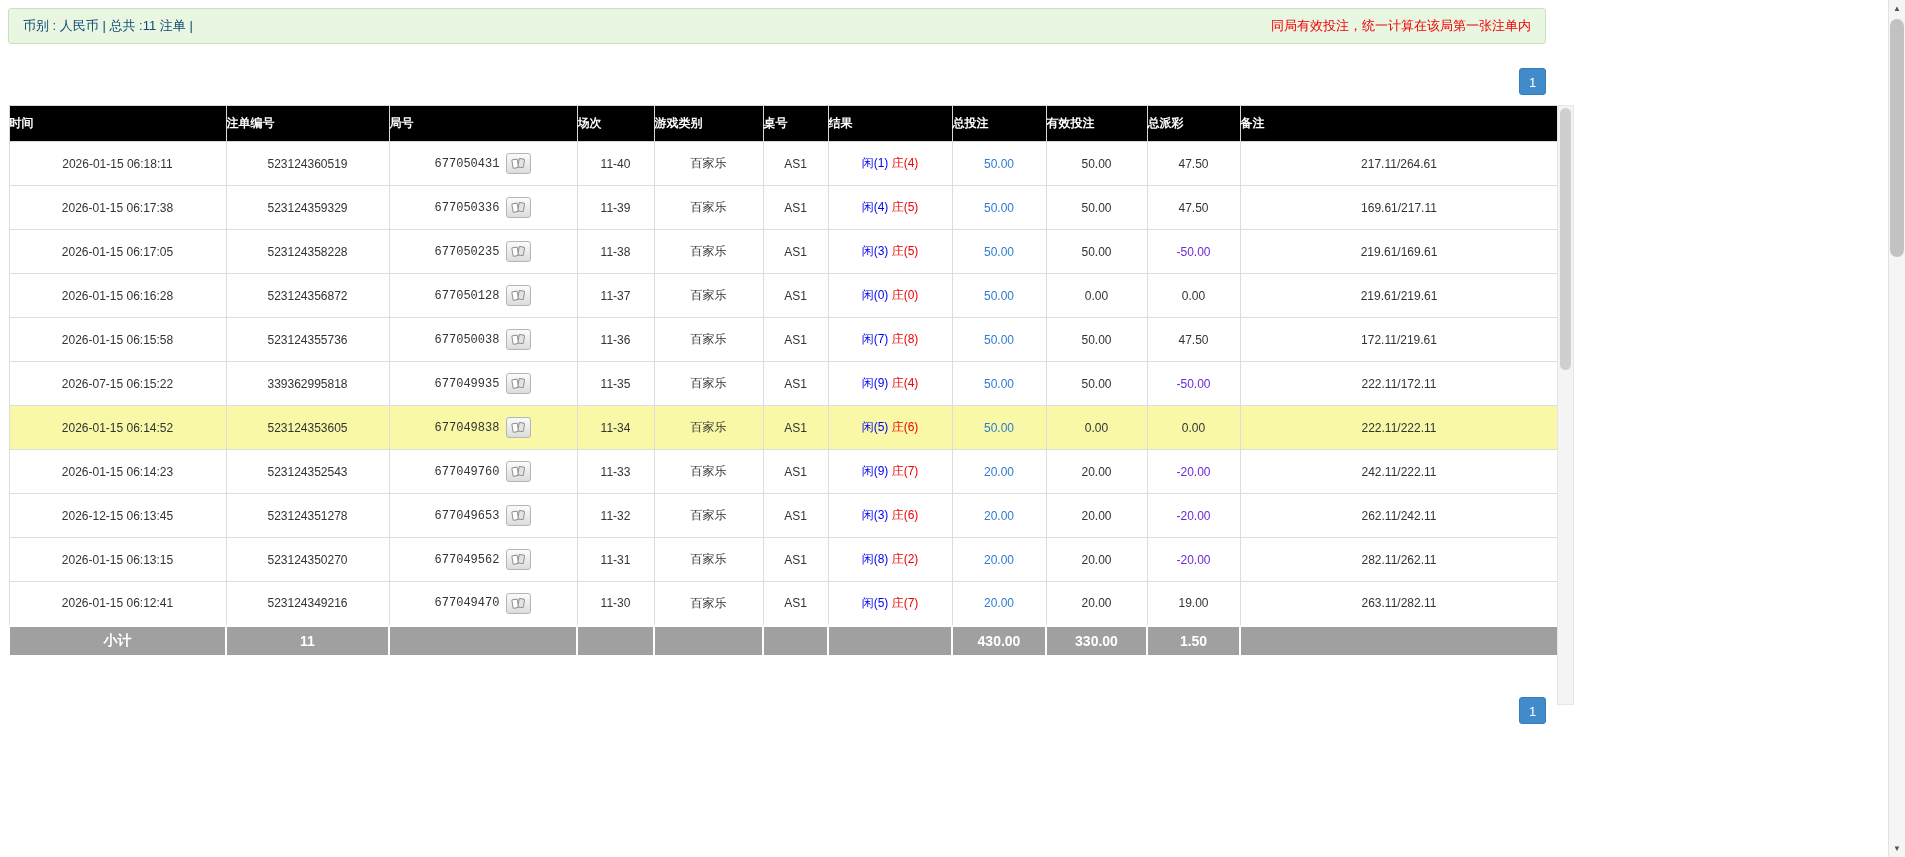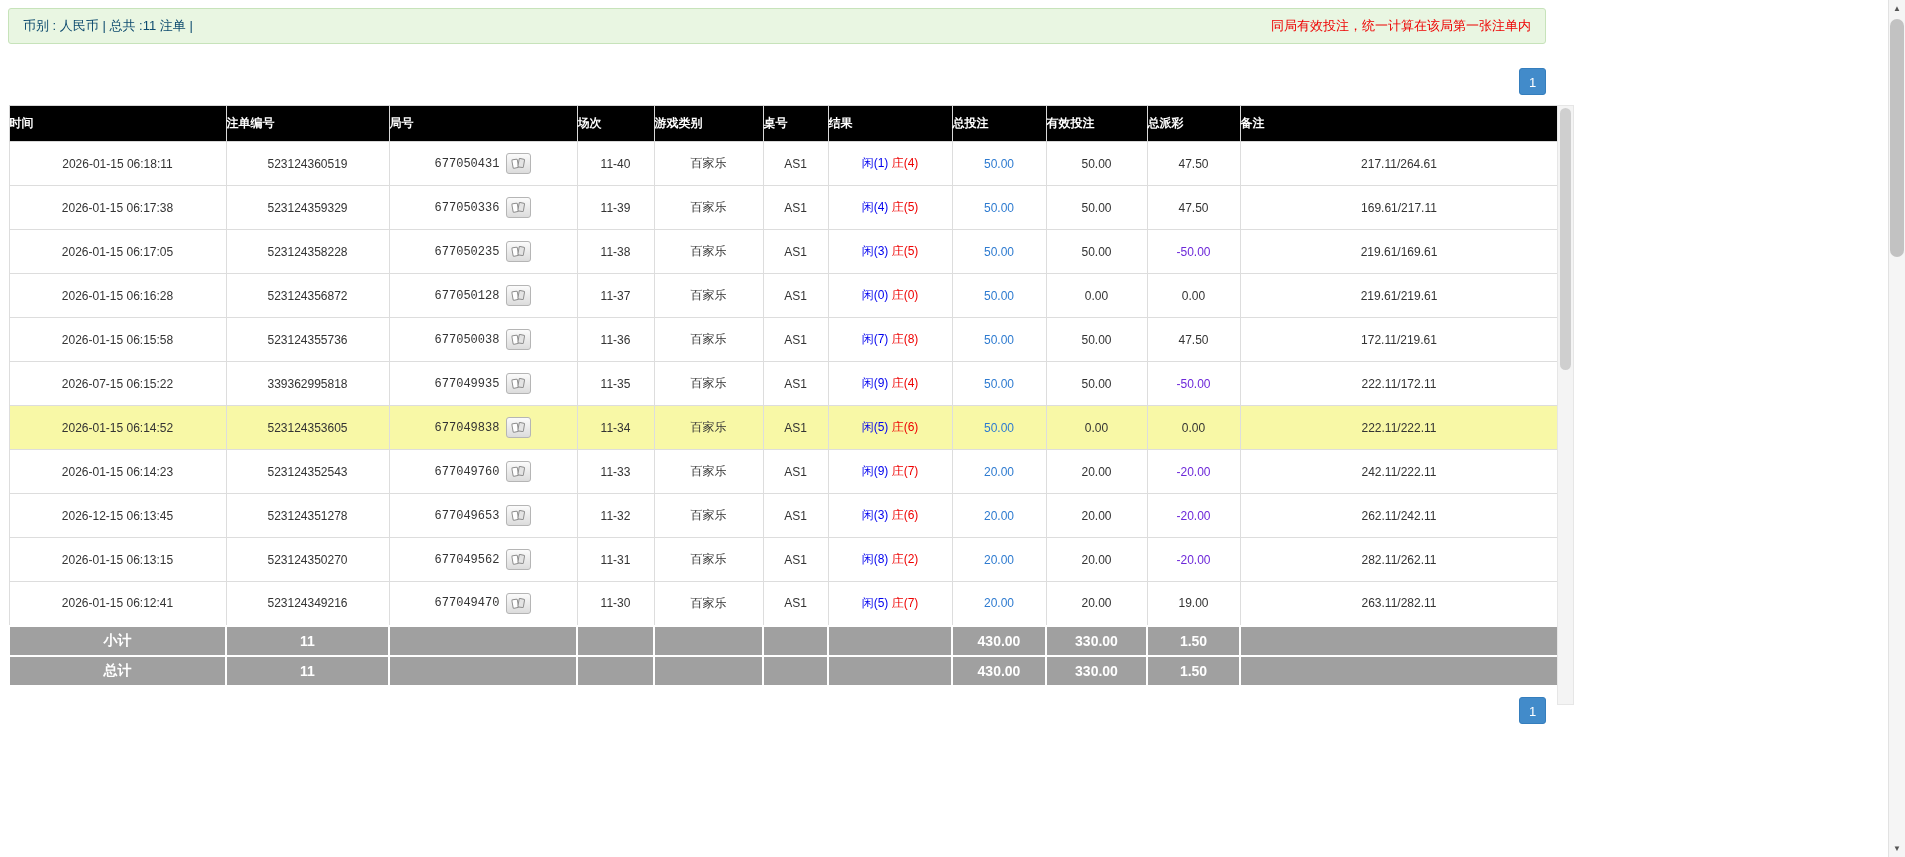--- a/index.html
+++ b/index.html
@@ -337,33 +337,20 @@
         <td></td>
         <td></td>
         <td></td>
         <td></td>
         <td></td>
         <td>430.00</td>
         <td>330.00</td>
         <td>1.50</td>
         <td></td>
       </tr>
-      <tr>
-        <td>总计</td>
-        <td>11</td>
-        <td></td>
-        <td></td>
-        <td></td>
-        <td></td>
-        <td></td>
-        <td>430.00</td>
-        <td>330.00</td>
-        <td>1.50</td>
-        <td></td>
-      </tr>
     </tfoot>
   </table>
 </div>
 
 <div class="pagination-bottom">
   <a class="page-btn">1</a>
 </div>
 
 <div class="inner-scrollbar">
   <div class="inner-thumb"></div>

